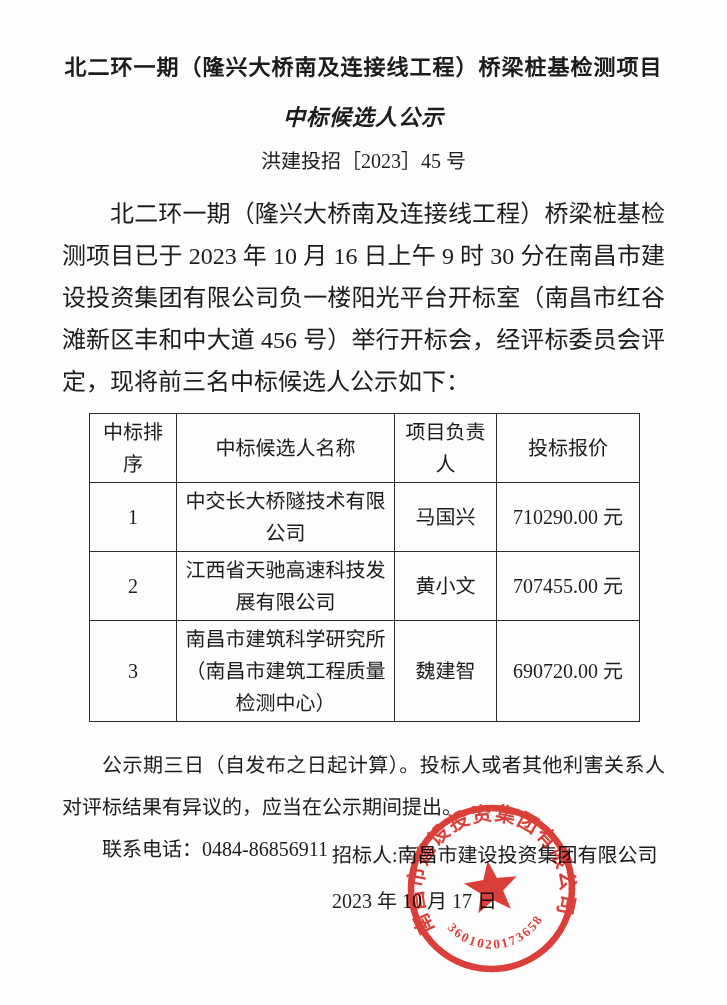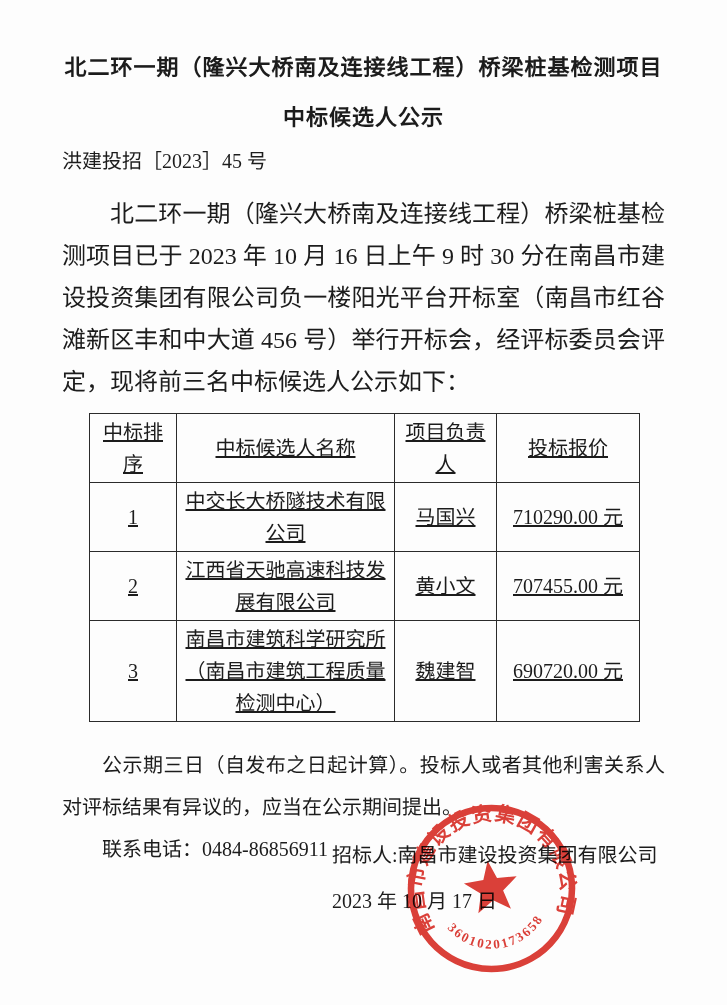--- a/index.html
+++ b/index.html
@@ -22,41 +22,41 @@
   .doc-title{
     font-size:22px;
     font-weight:700;
     text-align:center;
     letter-spacing:1px;
     line-height:24px;
     margin:0;
   }
   .doc-title.line2{
     margin-top:26px;
+    font-style:italic;
   }
   .doc-number{
     font-size:20px;
     font-weight:400;
-    text-align:left;
+    text-align:center;
     line-height:23px;
   }
   .body-para{
     font-size:24px;
     line-height:42px;
     text-align:justify;
     text-justify:inter-character;
     text-indent:2em;
     margin:14px 0 0 0;
   }
   .result-table{
     width:550px;
     margin:10px 0 0 27px;
     border-collapse:collapse;
     table-layout:fixed;
-    text-decoration:underline;
   }
   .result-table th,.result-table td{
     border:1.5px solid #2b2b2b;
     text-align:center;
     vertical-align:middle;
     font-weight:400;
     font-size:20px;
     line-height:32px;
     padding:2px 6px;
     box-sizing:border-box;

